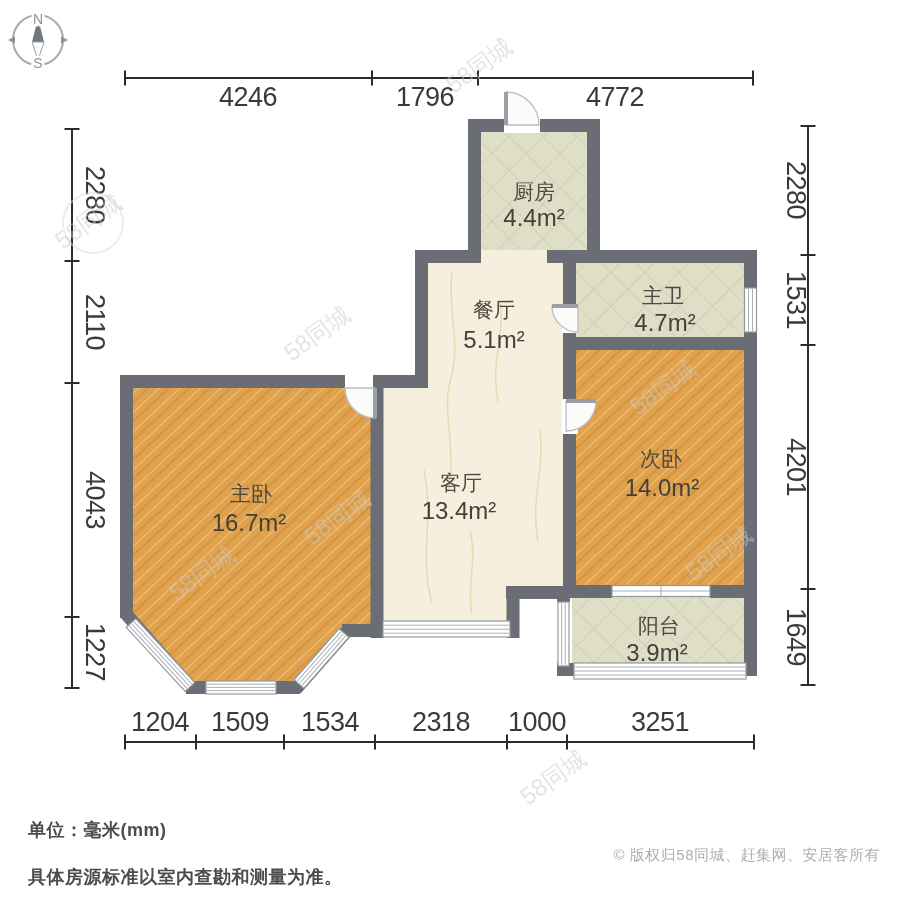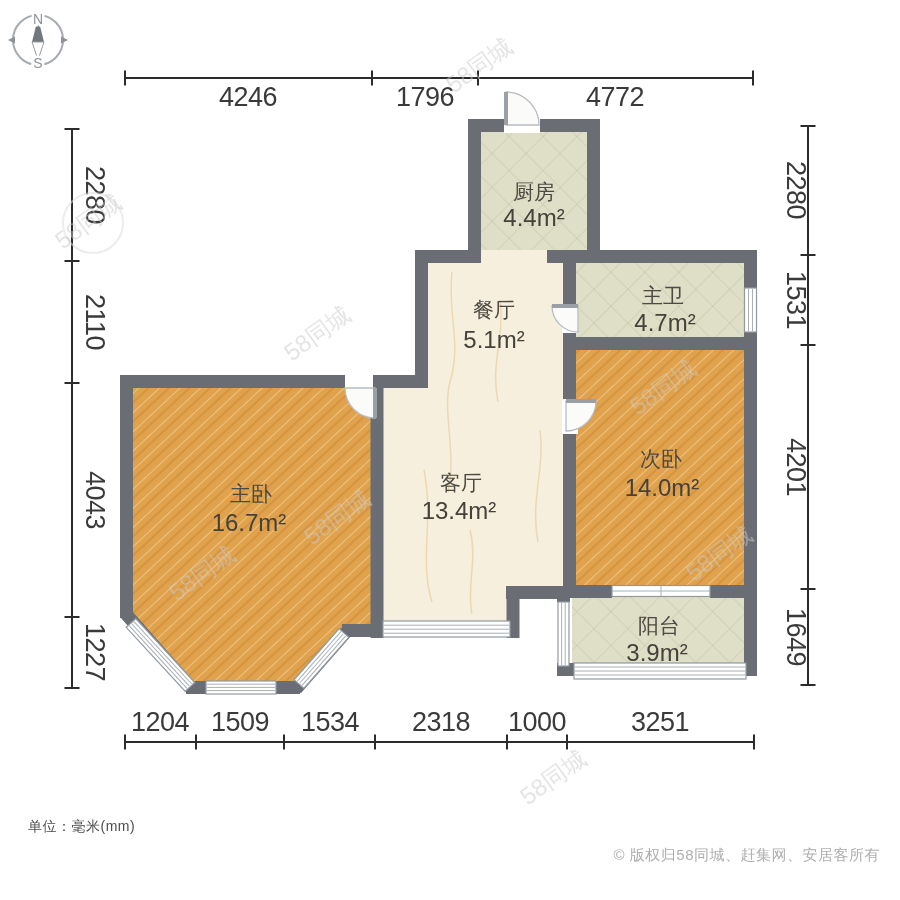--- a/index.html
+++ b/index.html
@@ -3,21 +3,21 @@
 <meta charset="utf-8">
 <style>
   html,body{margin:0;padding:0;background:#ffffff;}
   .page{position:relative;width:900px;height:900px;background:#fff;overflow:hidden;
         font-family:"Liberation Sans", sans-serif;}
   svg{position:absolute;left:0;top:0;}
   .dim-label{font-size:27px;fill:#3a3a3a;letter-spacing:-0.5px;}
   .room-name{font-size:21px;fill:#4d4943;}
   .room-area{font-size:24px;fill:#45413b;}
   .wm{font-size:24px;fill:#cbcbcb;opacity:0.5;}
-  .footer-left{position:absolute;left:28px;color:#4c4c4c;font-size:14px;letter-spacing:0.5px;white-space:nowrap;}
+  .footer-left{position:absolute;left:28px;color:#4c4c4c;font-size:18px;letter-spacing:0.5px;white-space:nowrap;font-weight:bold;}
   .footer-copy{position:absolute;right:20px;top:846px;color:#aeaeae;font-size:15px;letter-spacing:0.5px;white-space:nowrap;text-align:center;}
 </style>
 </head>
 <body>
 
 <div class="page">
   <svg width="900" height="900" viewBox="0 0 900 900">
     <defs>
       <pattern id="wood" width="14" height="14" patternUnits="userSpaceOnUse" patternTransform="rotate(47)">
         <rect width="14" height="14" fill="#e0a24c"></rect>
@@ -183,14 +183,15 @@
       <text class="wm" transform="translate(342,524) rotate(-36)" text-anchor="middle">58同城</text>
       <text class="wm" transform="translate(207,580) rotate(-36)" text-anchor="middle">58同城</text>
       <text class="wm" transform="translate(724,560) rotate(-36)" text-anchor="middle">58同城</text>
       <text class="wm" transform="translate(668,394) rotate(-36)" text-anchor="middle">58同城</text>
       <text class="wm" transform="translate(558,784) rotate(-36)" text-anchor="middle">58同城</text>
       <text class="wm" font-size="15" opacity="0.35" transform="translate(484,72) rotate(-36)" text-anchor="middle">58同城</text>
     </g>
   </svg>
 
   <div class="footer-left" style="top:818px">单位：毫米(mm)</div>
+  <div class="footer-left" style="top:865px">具体房源标准以室内查勘和测量为准。</div>
   <div class="footer-copy">© 版权归58同城、赶集网、安居客所有</div>
 </div>
 
 </body></html>

